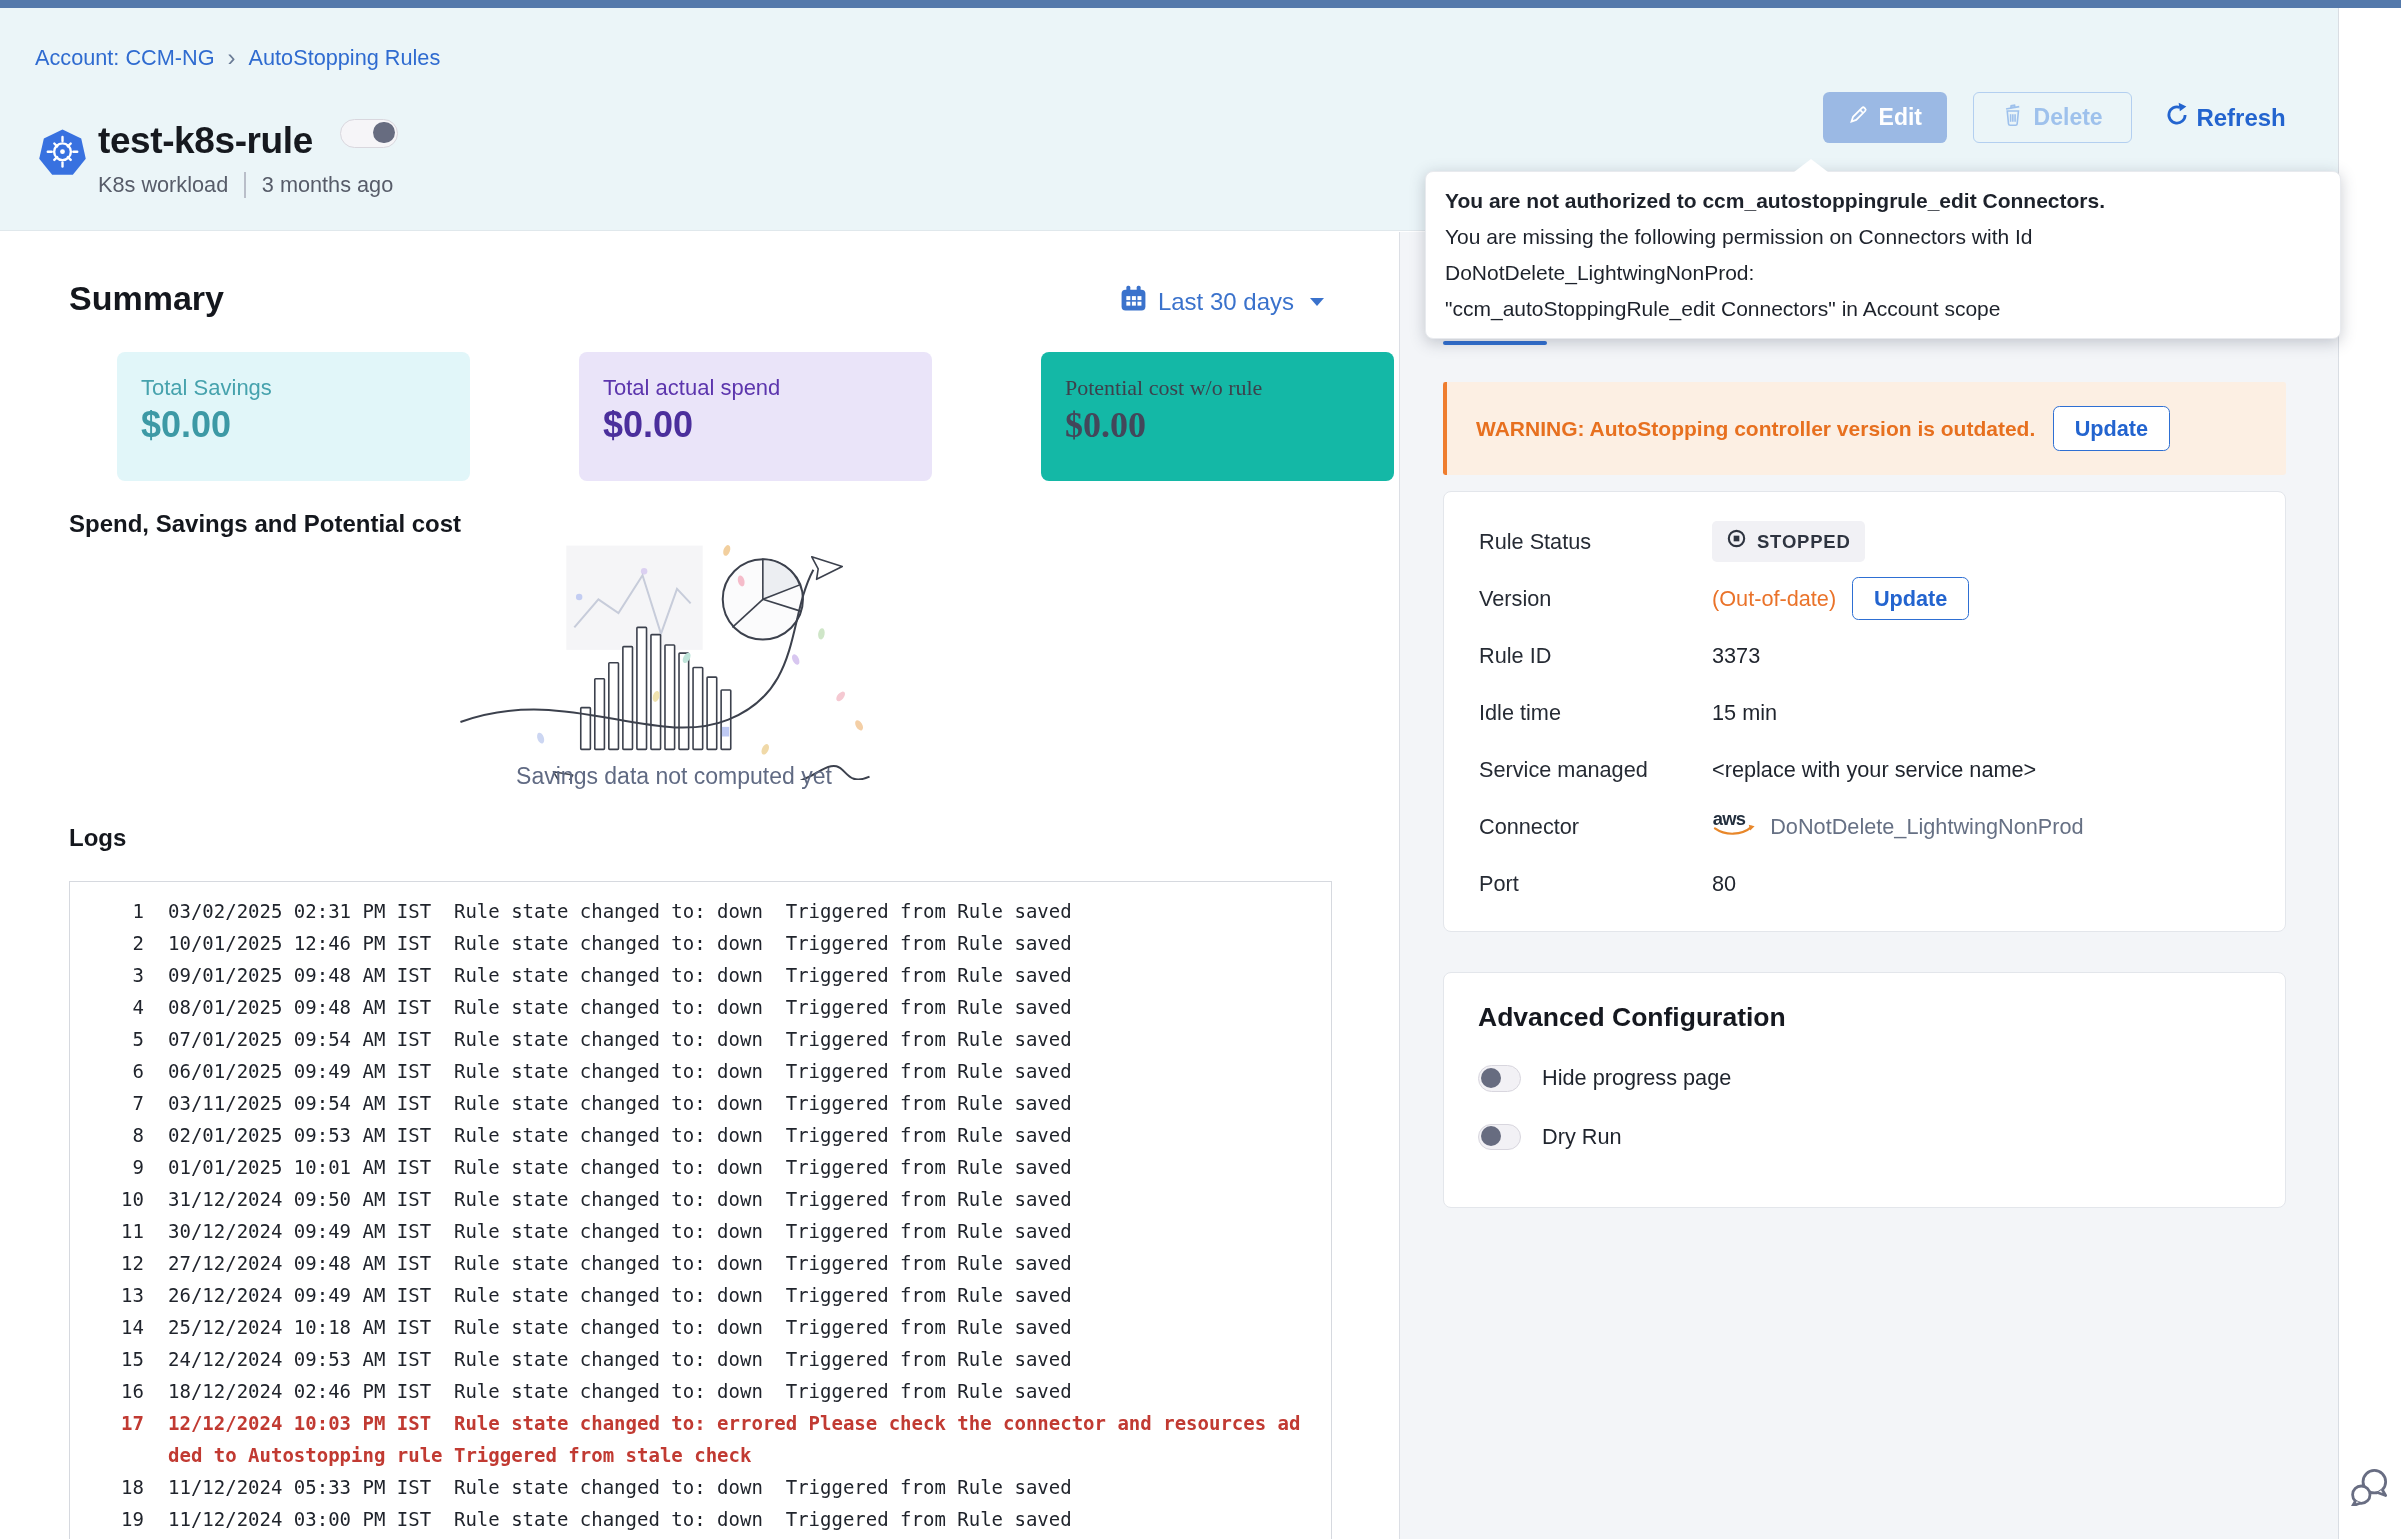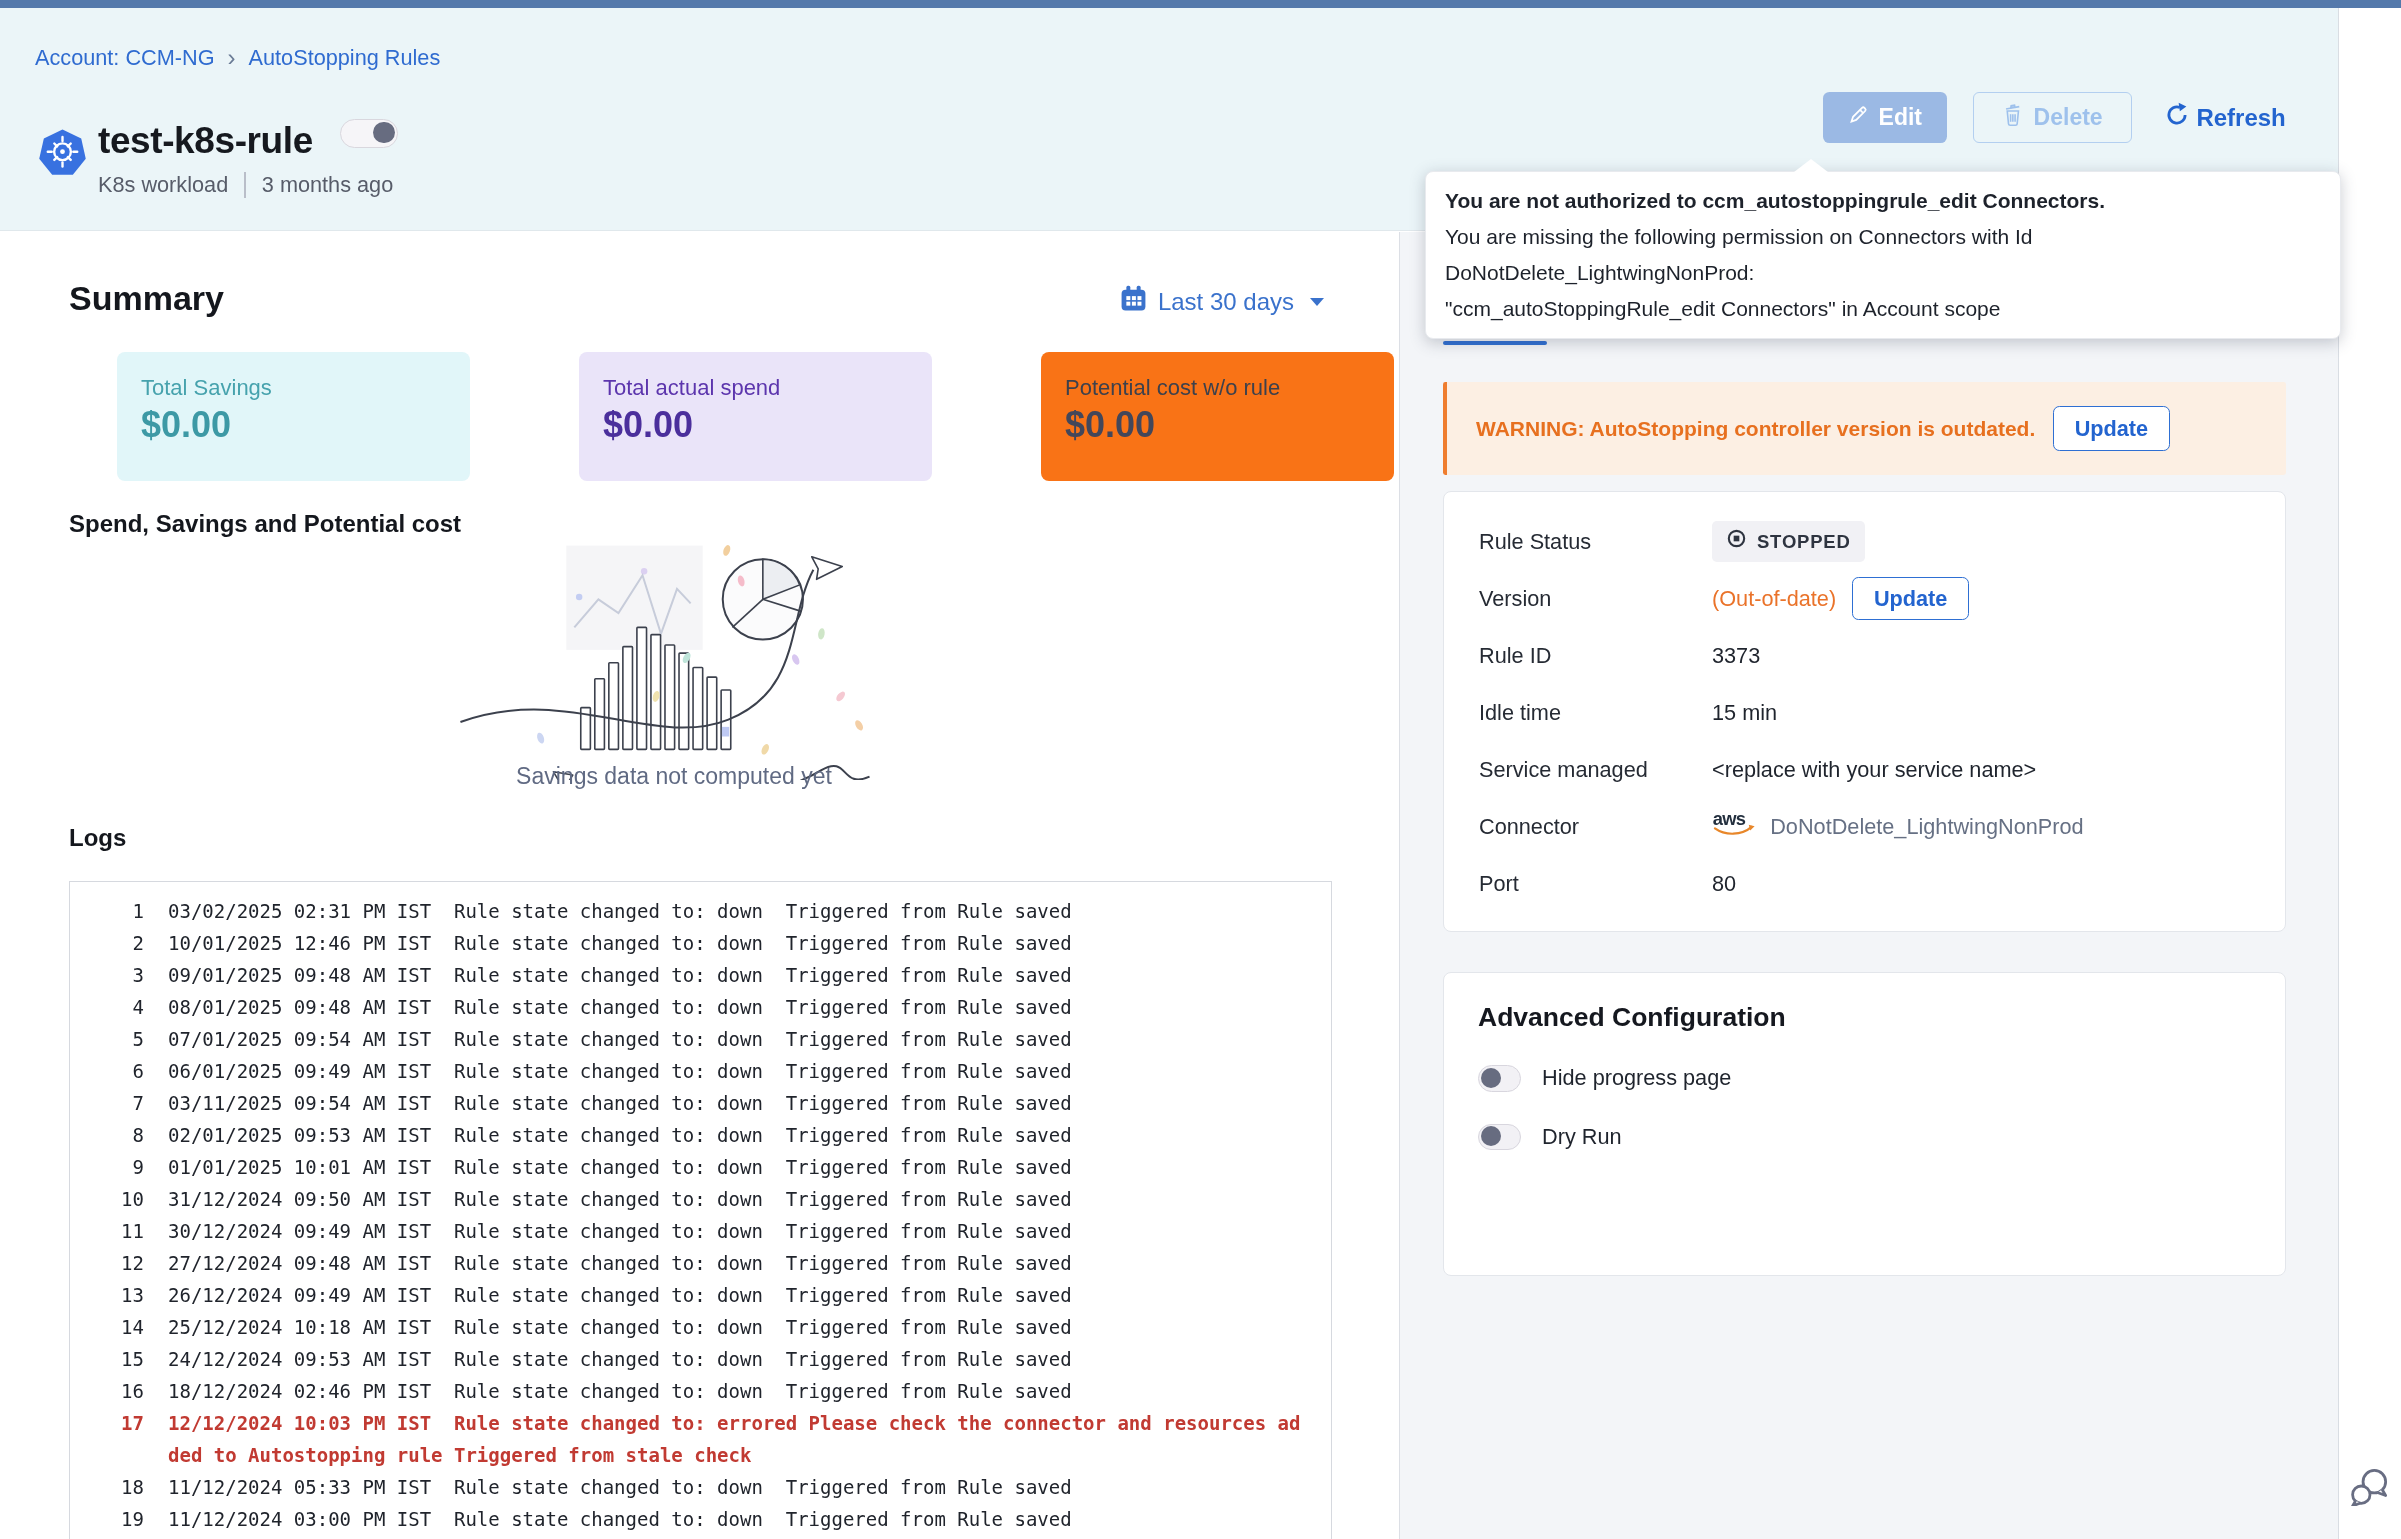--- a/index.html
+++ b/index.html
@@ -35,21 +35,21 @@
   
   .summary-heading{position:absolute;left:69px;top:47px;font-size:34px;font-weight:bold;color:#14171d;}
   .date-range{position:absolute;right:75px;top:53px;display:flex;align-items:center;gap:11.2px;color:#3a72cc;font-size:24px;cursor:pointer;}
   .caret-down{width:0;height:0;border-left:7.2px solid transparent;border-right:7.2px solid transparent;border-top:8.8px solid #3a72cc;margin-left:4.8px;}
   .cards{position:absolute;left:69px;top:120px;display:flex;gap:109px;padding-left:48px;}
   .scard{width:353px;height:129px;border-radius:8px;padding:22.5px 24px;box-sizing:border-box;}
   .scard .lbl{font-size:22px;}
   .scard .val{font-size:36px;font-weight:bold;margin-top:3px;}
   .card-savings{background:#e1f6f9;}  .card-savings .lbl{color:#46a2ad;} .card-savings .val{color:#3d99a5;}
   .card-spend{background:#eae4f9;}    .card-spend .lbl{color:#5c35ad;}   .card-spend .val{color:#4b2f9c;}
-  .card-potential{background:#f97316;}.card-potential .lbl{color:#3d414c;}.card-potential .val{color:#43475a;}
+  .card-potential{background:#14b8a6;font-family:Liberation Serif, serif;}.card-potential .lbl{color:#3d414c;}.card-potential .val{color:#43475a;}
   .chart-heading{position:absolute;left:69px;top:278px;font-size:24px;font-weight:bold;color:#14171d;}
   .sketch{position:absolute;left:446px;top:307px;}
   .chart-caption{position:absolute;left:401px;top:531px;width:546px;text-align:center;font-size:23px;color:#606a83;}
   
   .logs-heading{position:absolute;left:69px;top:592px;font-size:24px;font-weight:bold;color:#14171d;}
   .logs-box{position:absolute;left:69px;top:649px;width:1263px;height:659px;background:#fff;border:0.8px solid #d6d9df;box-sizing:border-box;padding-top:13px;overflow:hidden;}
   .log-row{display:flex;font-family:"DejaVu Sans Mono",monospace;font-size:19px;line-height:32px;color:#20242c;padding-left:16px;}
   .log-num{width:58px;text-align:right;flex:none;}
   .log-text{margin-left:24px;width:1136px;white-space:pre-wrap;word-break:break-all;}
   .log-row.error{color:#c13a32;font-weight:bold;}
@@ -61,21 +61,21 @@
   .btn-update{height:45px;min-width:117px;background:#fff;border:1.6px solid #2e6fd3;border-radius:6.4px;color:#2364cf;font-size:21.7px;font-weight:bold;cursor:pointer;font-family:inherit;margin-left:17.7px;}
   .details-card{position:absolute;left:43px;top:259px;width:843px;height:441px;background:#fff;border:0.8px solid #e3e6eb;border-radius:8px;box-sizing:border-box;padding:21px 35px;}
   .detail-row{display:flex;align-items:center;height:57px;}
   .detail-row .dlabel{width:233px;flex:none;font-size:21.7px;color:#262b34;}
   .detail-row .dvalue{font-size:21.7px;color:#1f242d;display:flex;align-items:center;}
   .status-badge{display:inline-flex;align-items:center;gap:9.6px;background:#f1f1f5;border-radius:4.8px;padding:7.2px 14.4px;}
   .status-badge .stext{font-size:18.5px;font-weight:bold;color:#2e3440;letter-spacing:0.8px;}
   .ood{color:#ea732a;}
   .btn-update.small{height:43px;min-width:117px;margin-left:16px;}
   .conn-name{color:#667084;margin-left:11.2px;}
-  .adv-card{position:absolute;left:43px;top:740px;width:843px;height:304px;background:#fff;border:0.8px solid #e3e6eb;border-radius:8px;box-sizing:border-box;padding:29px 34px;}
+  .adv-card{position:absolute;left:43px;top:740px;width:843px;height:236px;background:#fff;border:0.8px solid #e3e6eb;border-radius:8px;box-sizing:border-box;padding:29px 34px;}
   .adv-heading{font-size:26.5px;font-weight:bold;color:#15181f;}
   .toggle-row{display:flex;align-items:center;margin-top:32px;}
   .toggle-row .tlabel{font-size:21.7px;color:#1f242d;margin-left:21px;}
   .mini-toggle{position:relative;width:43px;height:26.5px;border-radius:13.6px;background:#f2f1f5;border:1.6px solid #d8d6de;box-sizing:border-box;cursor:pointer;flex:none;}
   .mini-toggle .knob{position:absolute;left:1.6px;top:1.6px;width:20px;height:20px;border-radius:50%;background:#676c80;}
   .chat-fab{position:absolute;left:11.2px;bottom:30.5px;cursor:pointer;}
 </style>
 </head>
 <body>
 

